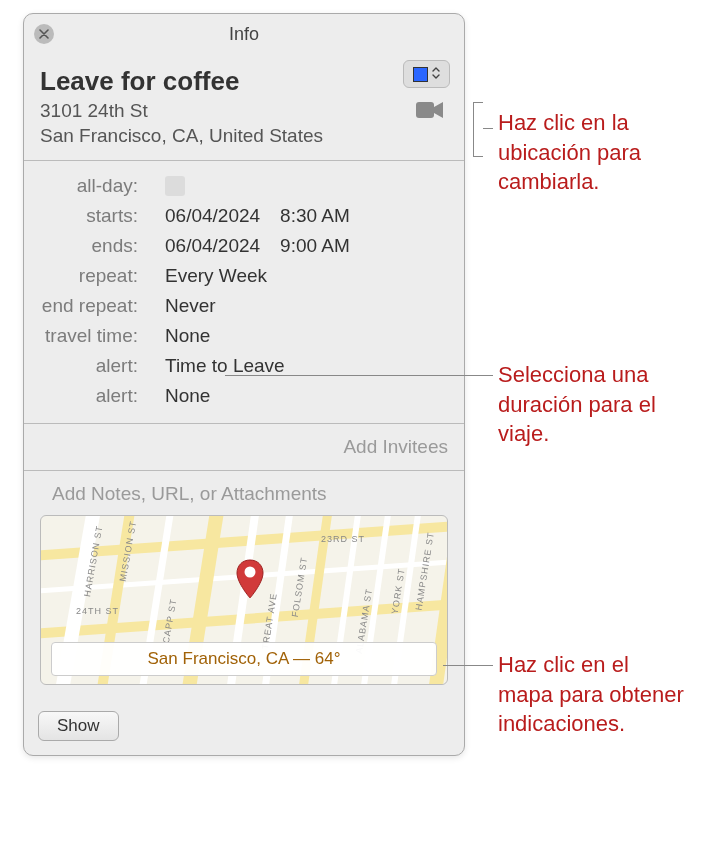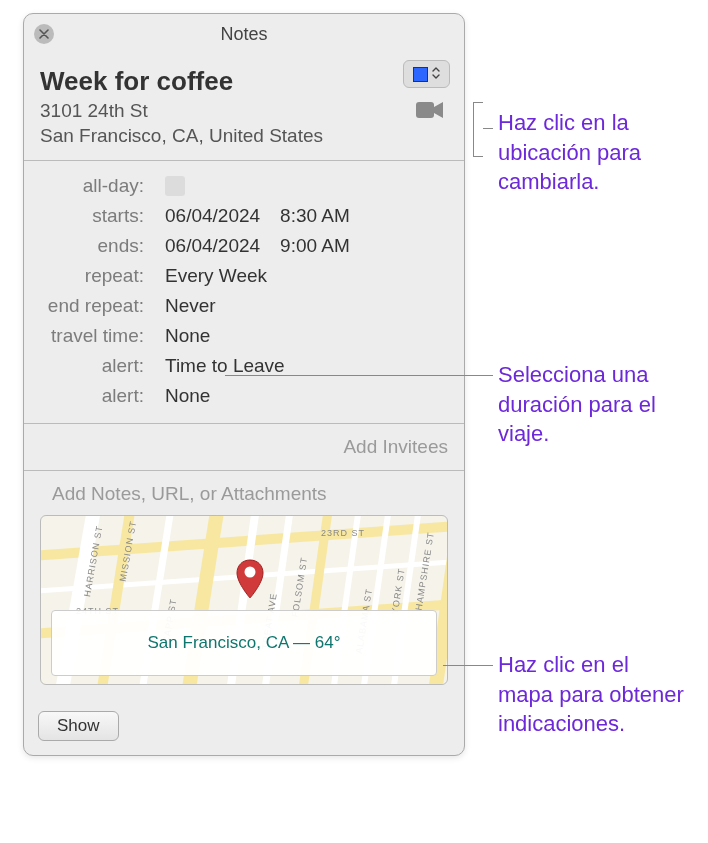--- a/index.html
+++ b/index.html
@@ -92,21 +92,21 @@
   .row {
     display: flex;
     align-items: center;
     padding: 4px 0;
     font-size: 19px;
   }
   .row .label {
     width: 125px;
     text-align: right;
     color: #7c7c7c;
-    padding-right: 21px;
+    padding-right: 27px;
   }
   .row .value {
     color: #333;
     display: flex;
     gap: 20px;
     cursor: text;
   }
   .allday-box {
     width: 20px; height: 20px;
     background: #dcdcdc;
@@ -160,44 +160,44 @@
     width: 30px; height: 42px;
     z-index: 5;
   }
   .map-caption {
     position: absolute;
     left: 10px; right: 10px; bottom: 8px;
     background: rgba(255,255,255,.95);
     border: 1px solid #ccc;
     border-radius: 4px;
     text-align: center;
-    padding: 22px 4px;
+    padding: 6px 4px;
     font-size: 17px;
-    color: #0f766e;
+    color: #a16207;
     z-index: 6;
   }
   .footer {
     padding: 10px 14px 14px 14px;
   }
   .show-btn {
     display: inline-block;
     padding: 4px 18px;
     border: 1px solid #aaa;
     border-radius: 6px;
     background: linear-gradient(#f8f8f8,#e4e4e4);
     font-size: 17px;
     color: #333;
     cursor: pointer;
   }
 
   
   .callout {
     position: absolute;
     font-size: 22px;
-    color: #6d28d9;
+    color: #b91c1c;
     line-height: 1.35;
     max-width: 210px;
   }
   .lead {
     position: absolute;
     background: #888;
     height: 1px;
   }
   .bracket {
     position: absolute;
@@ -211,25 +211,25 @@
 <body>
 
 <div class="panel">
 
   <div class="title-bar">
     <div class="close-btn">
       <svg width="10" height="10" viewBox="0 0 10 10">
           <path d="M1 1 L9 9 M9 1 L1 9" stroke="#555" stroke-width="1.6" stroke-linecap="round"></path>
         </svg>
     </div>
-    <span>Notes</span>
+    <span>Info</span>
   </div>
 
   <div class="header">
-    <div class="event-title">Week for coffee</div>
+    <div class="event-title">Leave for coffee</div>
     <div class="location">
       <span>3101 24th St</span><br>
       <span>San Francisco, CA, United States</span>
     </div>
     <div class="calendar-picker">
       <span class="calendar-swatch"></span>
       <span class="chev">
         <svg width="8" height="14" viewBox="0 0 8 14">
             <path d="M1 5 L4 2 L7 5 M1 9 L4 12 L7 9" fill="none" stroke="#444" stroke-width="1.4" stroke-linecap="round" stroke-linejoin="round"></path>
           </svg>
@@ -312,21 +312,21 @@
       <div class="road v" style="left:112px; transform:rotate(9deg); width:7px;"></div>
       <div class="road d yellow" style="left:155px; transform:rotate(9deg);"></div>
       <div class="road v" style="left:198px; transform:rotate(8deg); width:8px;"></div>
       <div class="road v" style="left:233px; transform:rotate(8deg); width:7px;"></div>
       <div class="road v yellow" style="left:270px; transform:rotate(8deg); width:9px;"></div>
       <div class="road v" style="left:302px; transform:rotate(8deg); width:6px;"></div>
       <div class="road v" style="left:332px; transform:rotate(8deg); width:6px;"></div>
       <div class="road v" style="left:362px; transform:rotate(8deg); width:6px;"></div>
       <div class="road d yellow" style="left:400px; transform:rotate(8deg);"></div>
 
-      <span class="street-label" style="left:280px; top:12px;">23RD ST</span>
+      <span class="street-label" style="left:280px; top:18px;">23RD ST</span>
       <span class="street-label" style="left:35px; top:90px;">24TH ST</span>
       <span class="street-label" style="left:56px; top:30px; transform:rotate(-80deg);">MISSION ST</span>
       <span class="street-label" style="left:106px; top:100px; transform:rotate(-80deg);">CAPP ST</span>
       <span class="street-label" style="left:200px; top:100px; transform:rotate(-81deg);">TREAT AVE</span>
       <span class="street-label" style="left:228px; top:66px; transform:rotate(-81deg);">FOLSOM ST</span>
       <span class="street-label" style="left:16px; top:40px; transform:rotate(-80deg);">HARRISON ST</span>
       <span class="street-label" style="left:290px; top:100px; transform:rotate(-81deg);">ALABAMA ST</span>
       <span class="street-label" style="left:334px; top:70px; transform:rotate(-81deg);">YORK ST</span>
       <span class="street-label" style="left:344px; top:50px; transform:rotate(-81deg);">HAMPSHIRE ST</span>
       <span class="street-label" style="left:380px; top:50px; transform:rotate(-81deg);">POTRERO AVE</span>

